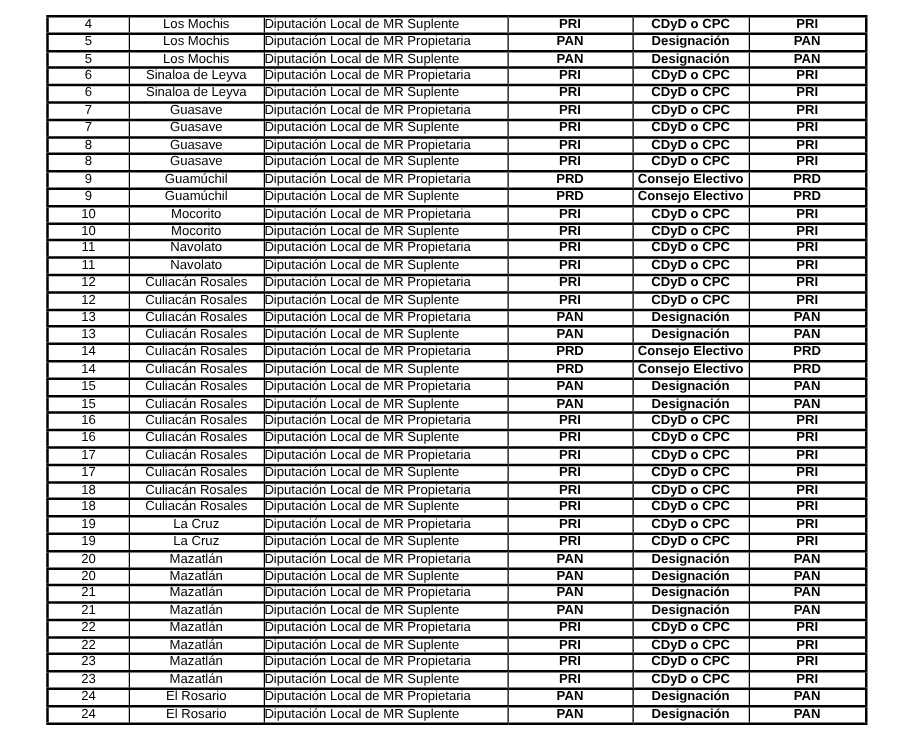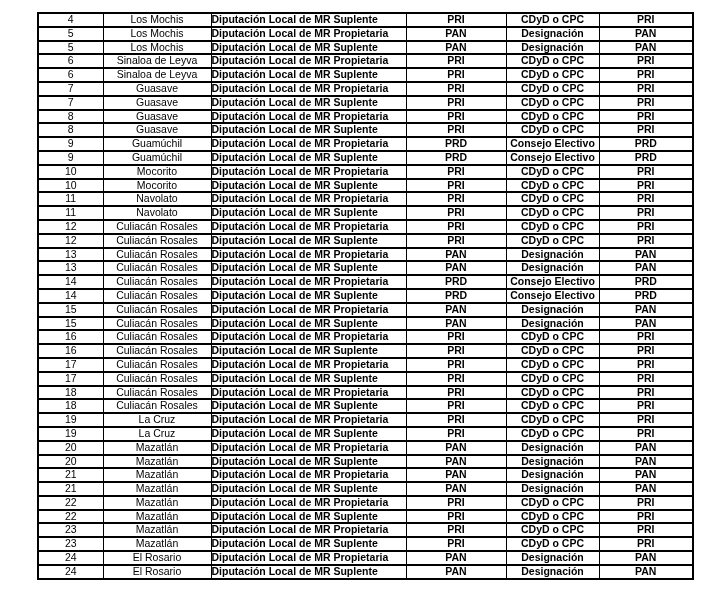--- a/index.html
+++ b/index.html
@@ -40,21 +40,21 @@
   }
   col.c-district { width: 65px; }
   col.c-locality { width: 108px; }
   col.c-position { width: 195px; }
   col.c-party    { width: 100px; }
   col.c-method   { width: 93px; }
   col.c-party2   { width: 94px; }
 
   td.cell-district { text-align: center; }
   td.cell-locality { text-align: center; padding-left: 10px; }
-  td.cell-position { text-align: left; padding-left: 6px; font-weight: bold; }
+  td.cell-position { text-align: left; padding-left: 6px; }
   td.cell-party,
   td.cell-method,
   td.cell-party2 { text-align: center; font-weight: bold; }
   td.method-small { font-size: 7.5px; }
 </style>
 </head>
 <body>
 
 <div class="page">
   <table class="doc-table">

